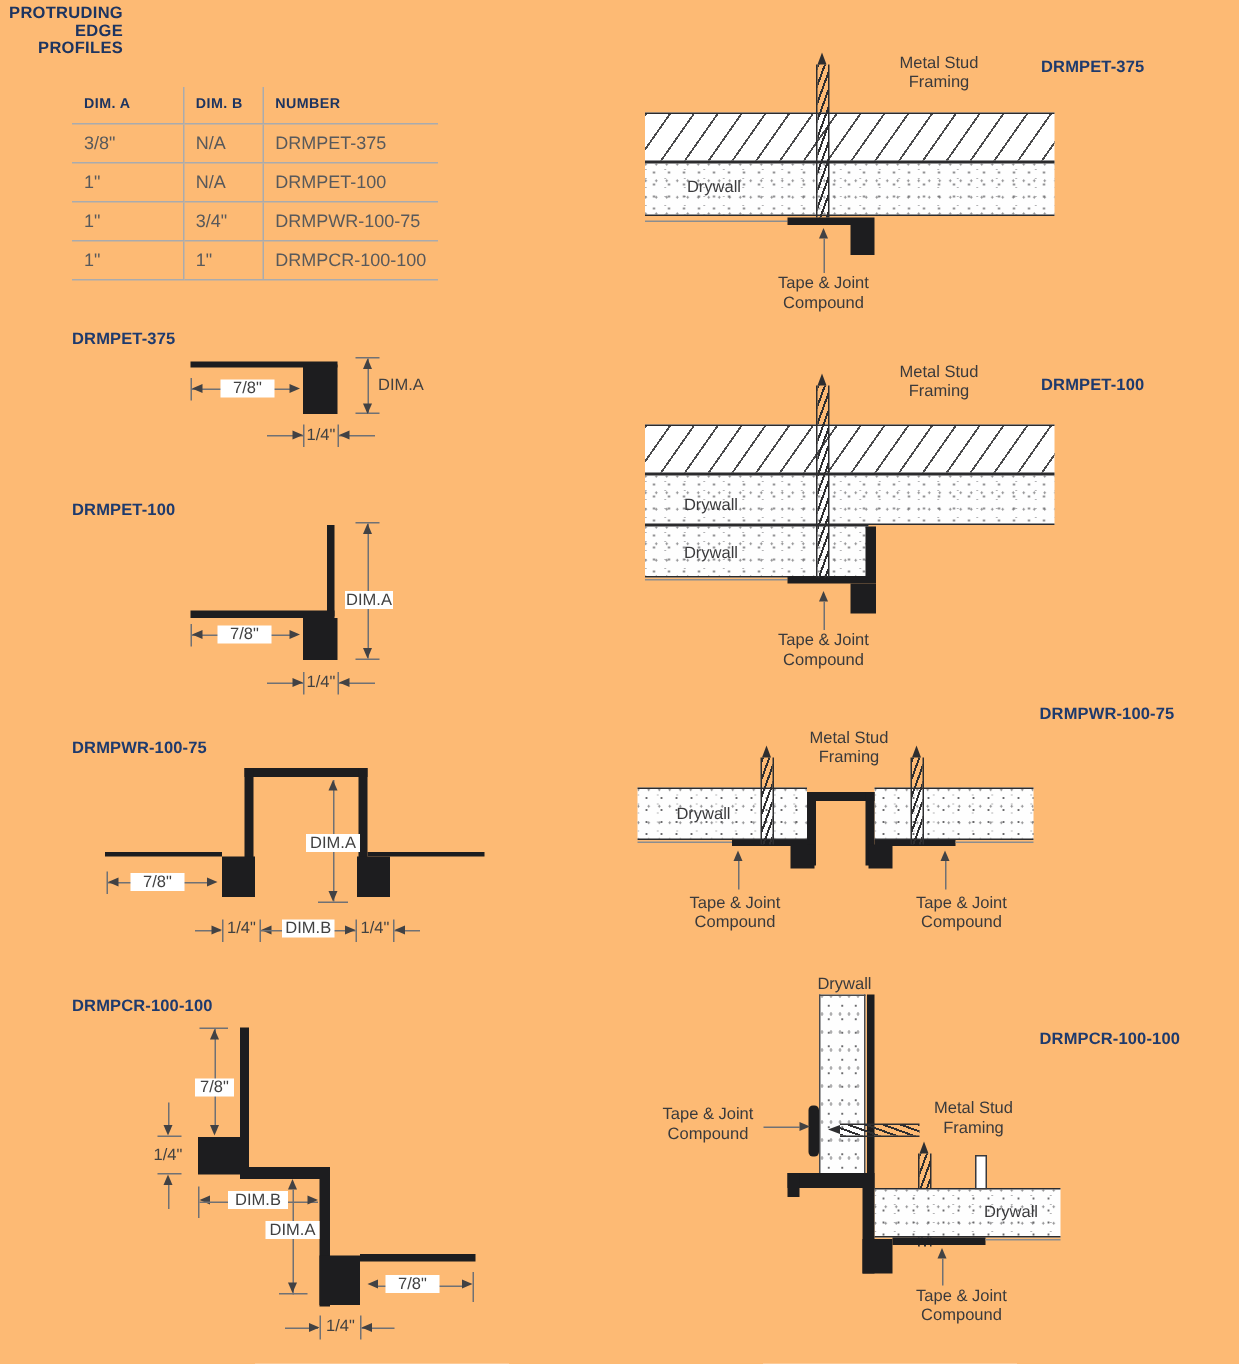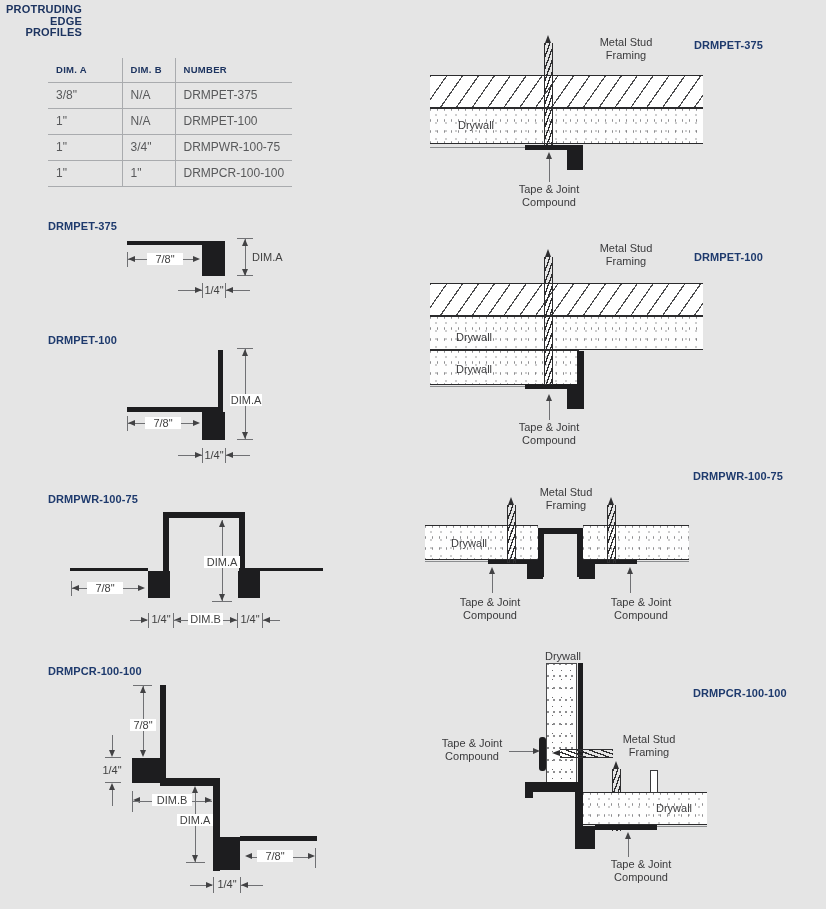--- a/index.html
+++ b/index.html
@@ -1,17 +1,17 @@
 <!DOCTYPE html>
 <html><head>
 <meta charset="utf-8">
 <style>
   *{box-sizing:border-box;margin:0;padding:0}
   body{background:#fff;font-family:"Liberation Sans",sans-serif}
-  .page{position:relative;width:826px;height:909px;background:#e5e5e5;overflow:hidden}
+  .page{position:relative;width:826px;height:909px;background:#fdba74;overflow:hidden}
   .abs{position:absolute}
   .title{position:absolute;font-weight:bold;font-size:11px;line-height:11.5px;color:#1d3460;text-align:right;letter-spacing:.2px}
   .plabel{position:absolute;font-weight:bold;font-size:11px;color:#1e3a6d;white-space:nowrap;letter-spacing:.1px}
   .lbl{position:absolute;font-size:11px;line-height:12.5px;color:#3a3a3c;text-align:center}
   .dimtxt{position:absolute;font-size:11px;line-height:12px;color:#414141;text-align:center;white-space:nowrap}
   .dimlbl{position:absolute;font-size:11px;line-height:12px;color:#414141;text-align:center;background:#fff;white-space:nowrap}
   .blk{position:absolute;background:#1d1d1f}
   .dline{position:absolute;background:#707174}
   .gline{position:absolute;background:#8b8d8f}
   .ar{position:absolute;width:0;height:0}

